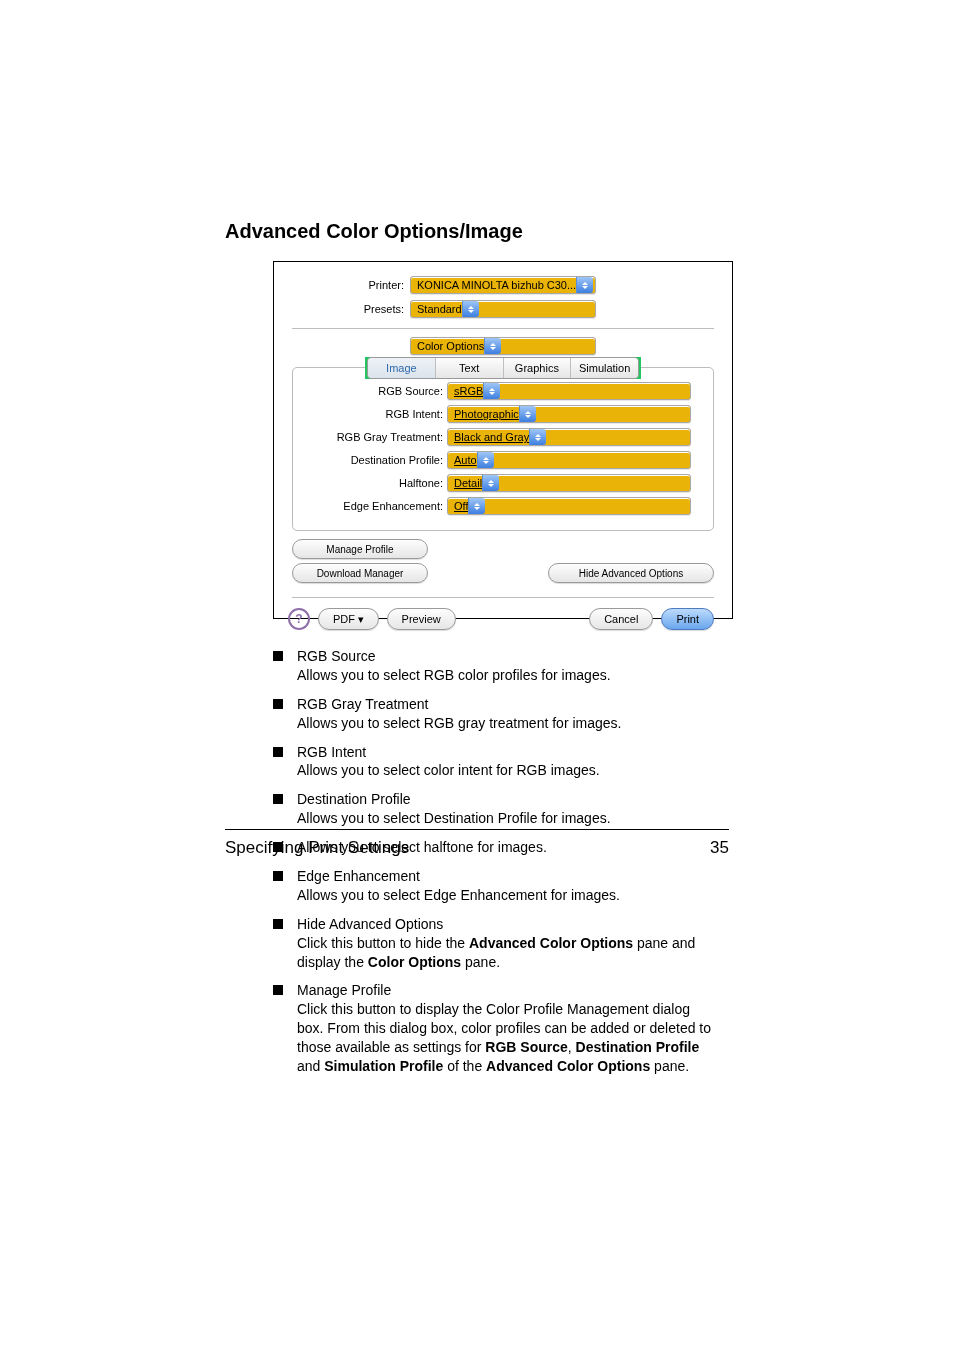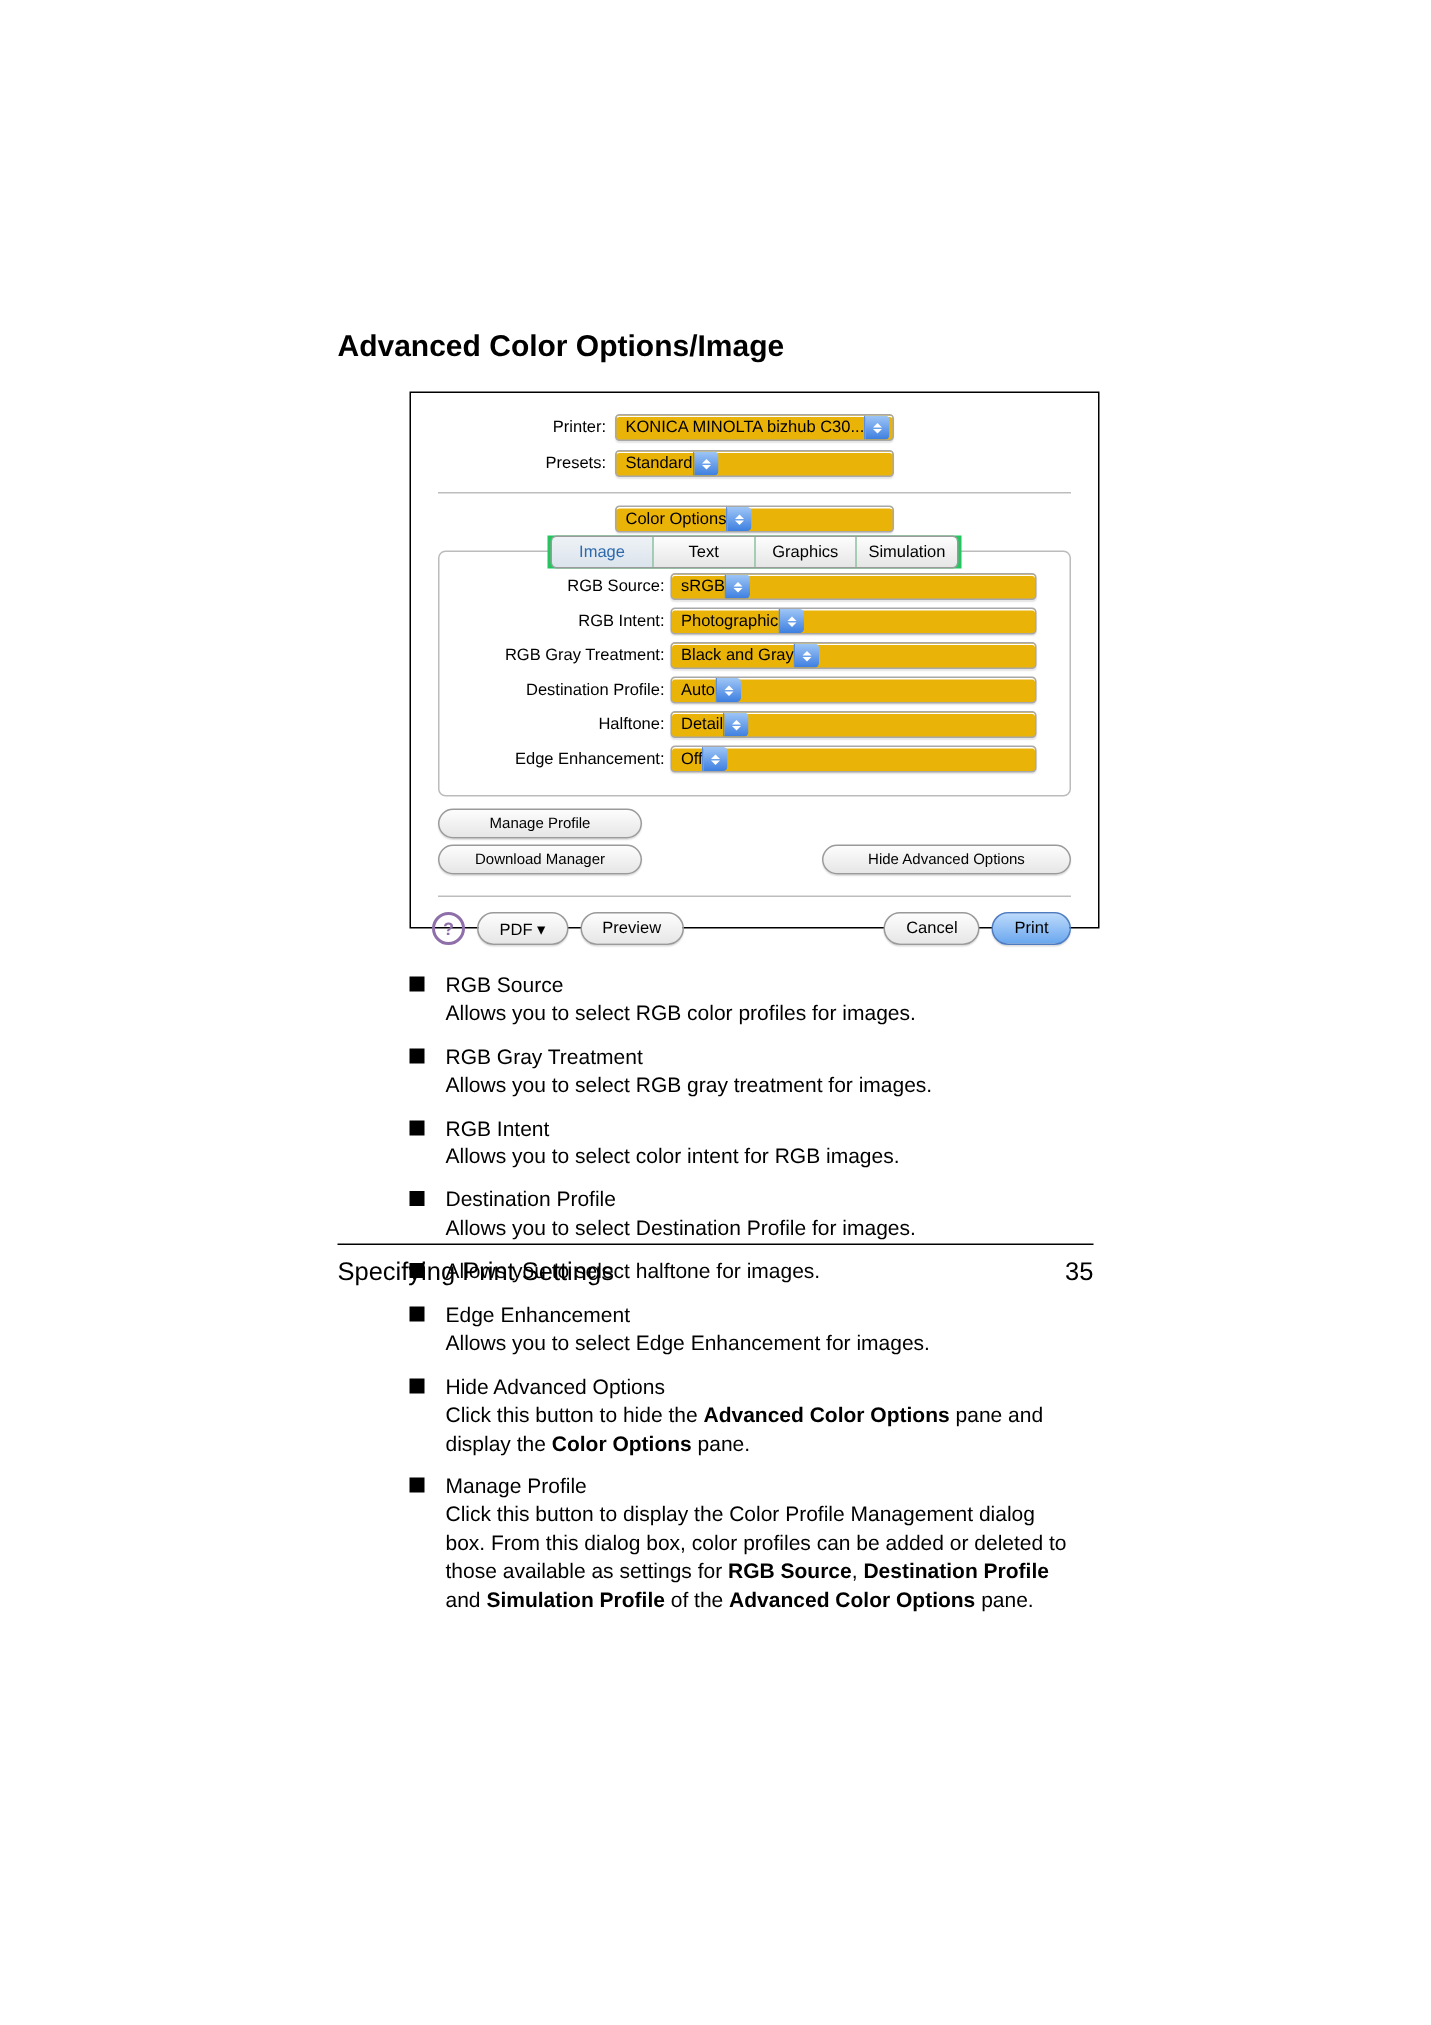--- a/index.html
+++ b/index.html
@@ -12,21 +12,21 @@
   .sel .knob{width:16px;height:100%;border-left:1px solid #5b8dd8;background:linear-gradient(#9fc6f6,#3d7fe0);border-top-right-radius:3px;border-bottom-right-radius:3px;display:flex;flex-direction:column;align-items:center;justify-content:center;gap:0;}
   .sel .knob::before{content:"";border-left:3px solid transparent;border-right:3px solid transparent;border-bottom:3px solid #fff;margin-bottom:1px;}
   .sel .knob::after{content:"";border-left:3px solid transparent;border-right:3px solid transparent;border-top:3px solid #fff;}
   .segctl{display:flex;border:1px solid #9a9a9a;border-radius:4px;overflow:hidden;height:20px;width:270px;margin:0 auto;}
   .seg{flex:1;text-align:center;font-size:11px;line-height:20px;border-left:1px solid #bfbfbf;background:linear-gradient(#fdfdfd,#e6e6e6);}
   .seg:first-child{border-left:none;}
   .seg.active{color:#2d6aad;background:linear-gradient(#eef2f6,#dbe3ec);}
   .optbox{border:1px solid #bcbcbc;border-radius:5px;margin:12px 18px 0 18px;padding:14px 22px 10px 22px;position:relative;}
   .optrow{display:flex;align-items:center;margin-bottom:5px;}
   .optrow .lbl{width:128px;margin-right:4px;}
-  .optrow .sel{flex:1;}
+  .optrow .sel{flex:1;text-decoration:underline;}
   .smbtn{display:inline-flex;align-items:center;justify-content:center;border:1px solid #9a9a9a;border-radius:10px;height:18px;padding:0 12px;font-size:10px;background:linear-gradient(#fdfdfd,#e6e6e6);box-shadow:0 1px 1px rgba(0,0,0,.15);}
   .hr{height:1px;background:#bdbdbd;margin:14px 18px 0 18px;}
   .foot{display:flex;align-items:center;padding:10px 18px 0 14px;}
   .help{width:18px;height:18px;border:2px solid #8f6fa9;border-radius:50%;color:#8f6fa9;font-size:12px;font-weight:bold;display:flex;align-items:center;justify-content:center;margin-right:8px;}
   .btn{display:inline-flex;align-items:center;justify-content:center;border:1px solid #9a9a9a;border-radius:11px;height:20px;padding:0 14px;font-size:11px;background:linear-gradient(#fdfdfd,#e6e6e6);box-shadow:0 1px 1px rgba(0,0,0,.15);}
   .btn.primary{background:linear-gradient(#bcdafc,#6aa7ee);border-color:#4f7cc0;}
   ul.bl{list-style:none;margin:0 0 0 48px;padding:0;width:440px;}
   ul.bl>li{position:relative;padding-left:24px;margin-bottom:10px;font-size:14px;line-height:1.35;}
   ul.bl>li::before{content:"";position:absolute;left:0;top:4px;width:10px;height:10px;background:#000;}
   .term{display:block;}

